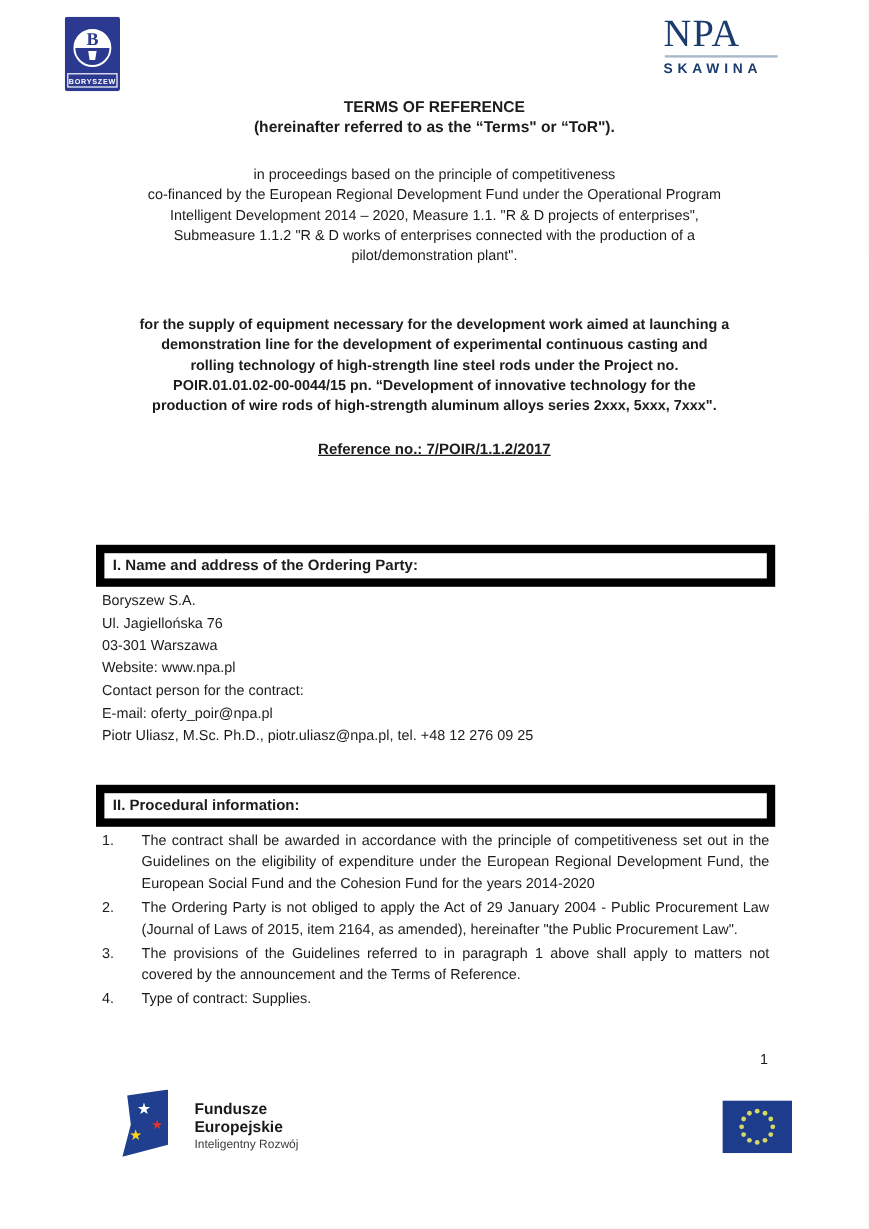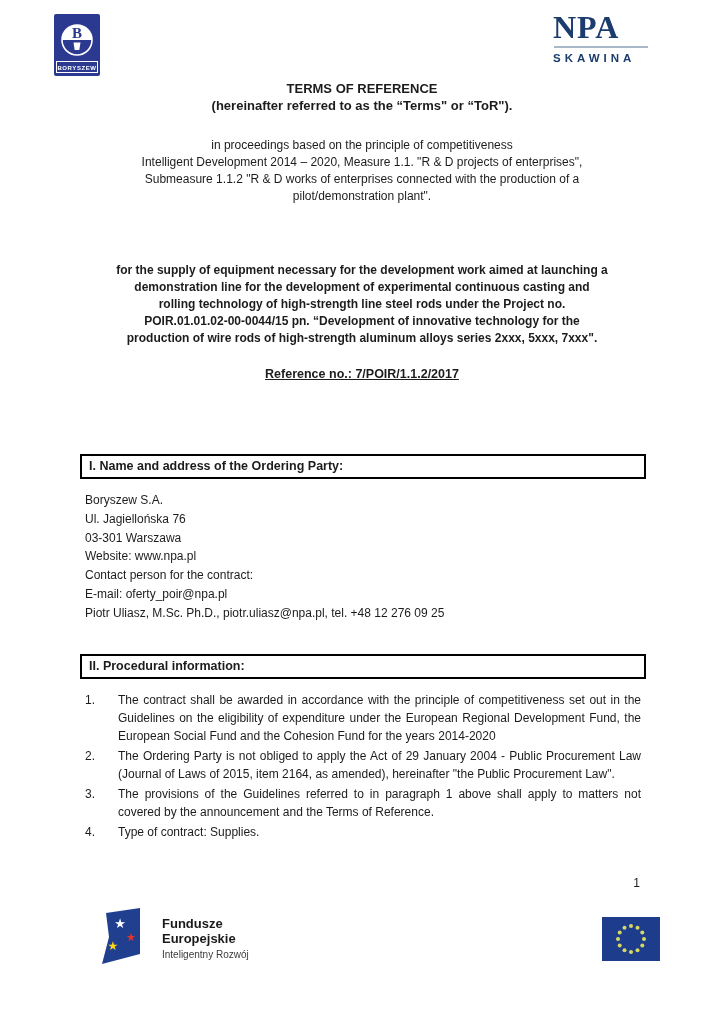--- a/index.html
+++ b/index.html
@@ -4,33 +4,33 @@
 <style>
   html,body{margin:0;padding:0;background:#e8e8e8;}
   .page{
     position:relative;width:724px;height:1024px;background:#ffffff;
     font-family:"Liberation Sans","DejaVu Sans",sans-serif;color:#1c1c1c;
     margin:0 auto;overflow:hidden;
   }
   
   .boryszew{position:absolute;left:54px;top:14px;width:46px;height:62px;}
   .npa{position:absolute;left:553px;top:10px;width:106px;color:#1c3c6d;}
-  .npa-name{font-family:"Liberation Serif","DejaVu Serif",serif;font-weight:700;font-size:32px;line-height:34px;letter-spacing:1px;}
+  .npa-name{font-family:"Liberation Serif","DejaVu Serif",serif;font-weight:400;font-size:32px;line-height:34px;letter-spacing:1px;}
   .npa-divider{width:94px;border-top:2px solid #a9b8c9;margin:2px 0 4px 1px;}
   .npa-sub{font-size:11.5px;font-weight:700;letter-spacing:4px;}
   
   .title{position:absolute;top:80px;left:0;width:724px;text-align:center;font-weight:700;font-size:13px;line-height:17px;}
   
   .intro{position:absolute;top:137px;left:62px;width:600px;text-align:center;font-size:12px;line-height:17px;}
   .subject{position:absolute;top:262px;left:62px;width:600px;text-align:center;font-size:12px;line-height:17px;font-weight:700;}
   .reference{position:absolute;top:367px;left:0;width:724px;text-align:center;font-size:12.5px;font-weight:700;text-decoration:underline;}
   
   .sec-box{
     position:absolute;left:80px;width:566px;box-sizing:border-box;
-    border:2px solid #000000;padding:3px 7px 4px 7px;
+    border:7px solid #000000;padding:3px 7px 4px 7px;
     font-weight:700;font-size:12.5px;background:#fff;
   }
   .sec1{top:454px;}
   .sec2{top:654px;}
   
   .address{position:absolute;top:491px;left:85px;font-size:12px;line-height:18.8px;}
   
   .list{position:absolute;top:691px;left:85px;width:556px;font-size:12px;}
   .list-item{display:flex;margin-bottom:2px;line-height:18px;}
   .list-num{flex:0 0 33px;}
@@ -71,20 +71,21 @@
     <div class="npa-sub">SKAWINA</div>
   </div>
 
   <div class="title">
     <div>TERMS OF REFERENCE</div>
     <div>(hereinafter referred to as the “Terms" or “ToR").</div>
   </div>
 
   <div class="intro">
     <div>in proceedings based on the principle of competitiveness</div>
+    <div>co-financed by the European Regional Development Fund under the Operational Program</div>
     <div>Intelligent Development 2014 – 2020, Measure 1.1. "R &amp; D projects of enterprises",</div>
     <div>Submeasure 1.1.2 "R &amp; D works of enterprises connected with the production of a</div>
     <div>pilot/demonstration plant".</div>
   </div>
 
   <div class="subject">
     <div>for the supply of equipment necessary for the development work aimed at launching a</div>
     <div>demonstration line for the development of experimental continuous casting and</div>
     <div>rolling technology of high-strength line steel rods under the Project no.</div>
     <div>POIR.01.01.02-00-0044/15 pn. “Development of innovative technology for the</div>

